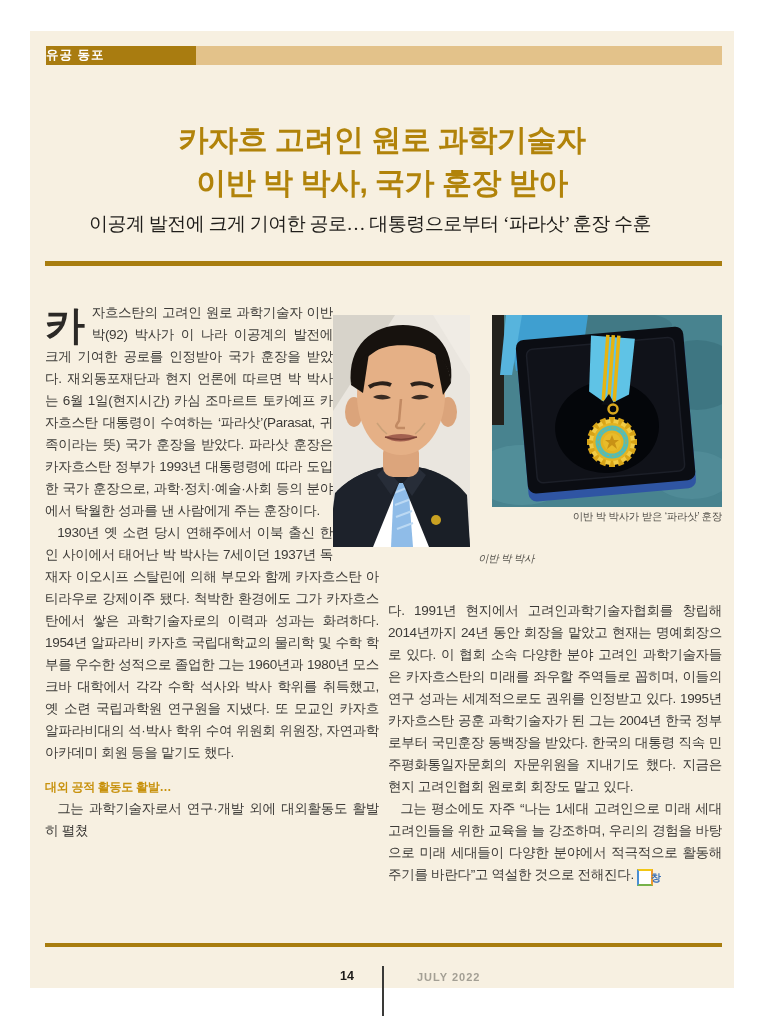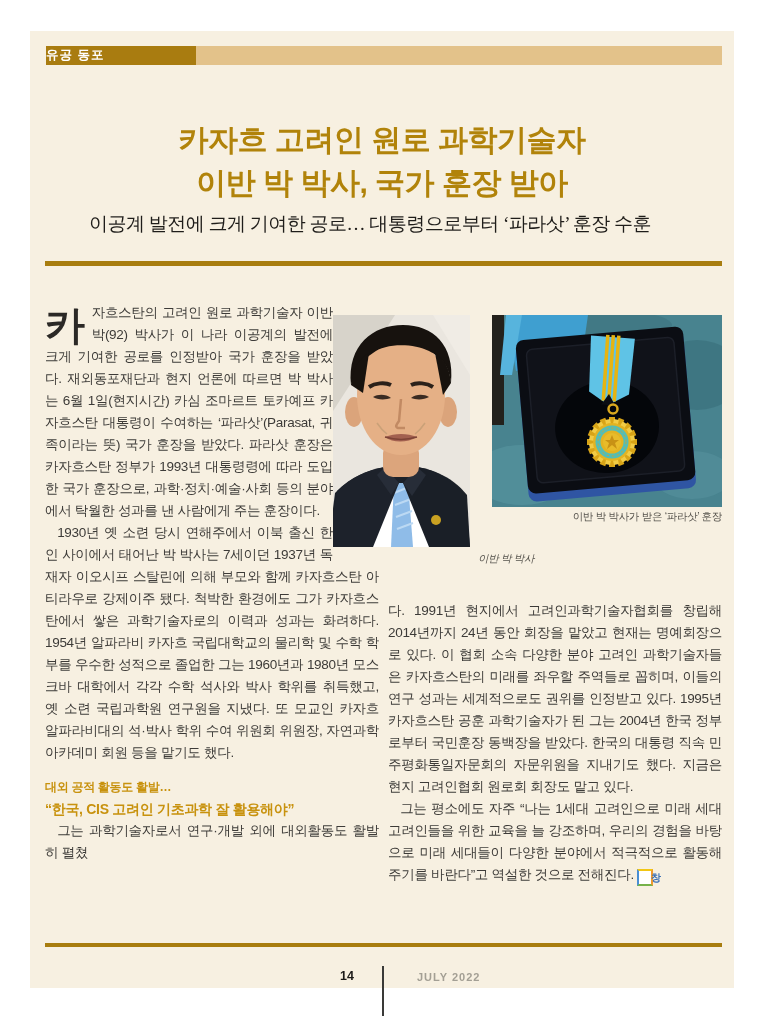--- a/index.html
+++ b/index.html
@@ -169,21 +169,20 @@
 </div>
 
 <div class="abs caption cap-medal">이반 박 박사가 받은 ‘파라삿’ 훈장</div>
 <div class="abs caption cap-portrait">이반 박 박사</div>
 
 <div class="abs col col-left">
   <span class="photo-spacer"></span>
   <p><span class="dropcap">카</span><span>자흐스탄의 고려인 원로 과학기술자 이반 박(92) 박사가 이 나라 이공계의 발전에 크게 기여한 공로를 인정받아 국가 훈장을 받았다. 재외동포재단과 현지 언론에 따르면 박 박사는 6월 1일(현지시간) 카심 조마르트 토카예프 카자흐스탄 대통령이 수여하는 ‘파라삿’(Parasat, 귀족이라는 뜻) 국가 훈장을 받았다. 파라삿 훈장은 카자흐스탄 정부가 1993년 대통령령에 따라 도입한 국가 훈장으로, 과학·정치·예술·사회 등의 분야에서 탁월한 성과를 낸 사람에게 주는 훈장이다.</span></p>
   <p class="indent">1930년 옛 소련 당시 연해주에서 이북 출신 한인 사이에서 태어난 박 박사는 7세이던 1937년 독재자 이오시프 스탈린에 의해 부모와 함께 카자흐스탄 아티라우로 강제이주 됐다. 척박한 환경에도 그가 카자흐스탄에서 쌓은 과학기술자로의 이력과 성과는 화려하다. 1954년 알파라비 카자흐 국립대학교의 물리학 및 수학 학부를 우수한 성적으로 졸업한 그는 1960년과 1980년 모스크바 대학에서 각각 수학 석사와 박사 학위를 취득했고, 옛 소련 국립과학원 연구원을 지냈다. 또 모교인 카자흐 알파라비대의 석·박사 학위 수여 위원회 위원장, 자연과학아카데미 회원 등을 맡기도 했다.</p>
   <p class="subhead">대외 공적 활동도 활발…</p>
-  <p class="subhead2">“한국, CIS 고려인 기초과학 잘 활용해야”</p>
   <p class="indent">그는 과학기술자로서 연구·개발 외에 대외활동도 활발히 펼쳤</p>
 </div>
 
 <div class="abs col col-right">
   <p>다. 1991년 현지에서 고려인과학기술자협회를 창립해 2014년까지 24년 동안 회장을 맡았고 현재는 명예회장으로 있다. 이 협회 소속 다양한 분야 고려인 과학기술자들은 카자흐스탄의 미래를 좌우할 주역들로 꼽히며, 이들의 연구 성과는 세계적으로도 권위를 인정받고 있다. 1995년 카자흐스탄 공훈 과학기술자가 된 그는 2004년 한국 정부로부터 국민훈장 동백장을 받았다. 한국의 대통령 직속 민주평화통일자문회의 자문위원을 지내기도 했다. 지금은 현지 고려인협회 원로회 회장도 맡고 있다.</p>
   <p class="indent"><span>그는 평소에도 자주 “나는 1세대 고려인으로 미래 세대 고려인들을 위한 교육을 늘 강조하며, 우리의 경험을 바탕으로 미래 세대들이 다양한 분야에서 적극적으로 활동해주기를 바란다”고 역설한 것으로 전해진다.</span><span class="endmark">창</span></p>
 </div>
 
 <div class="abs foot-line"></div>
 <div class="abs page-num">14</div>

